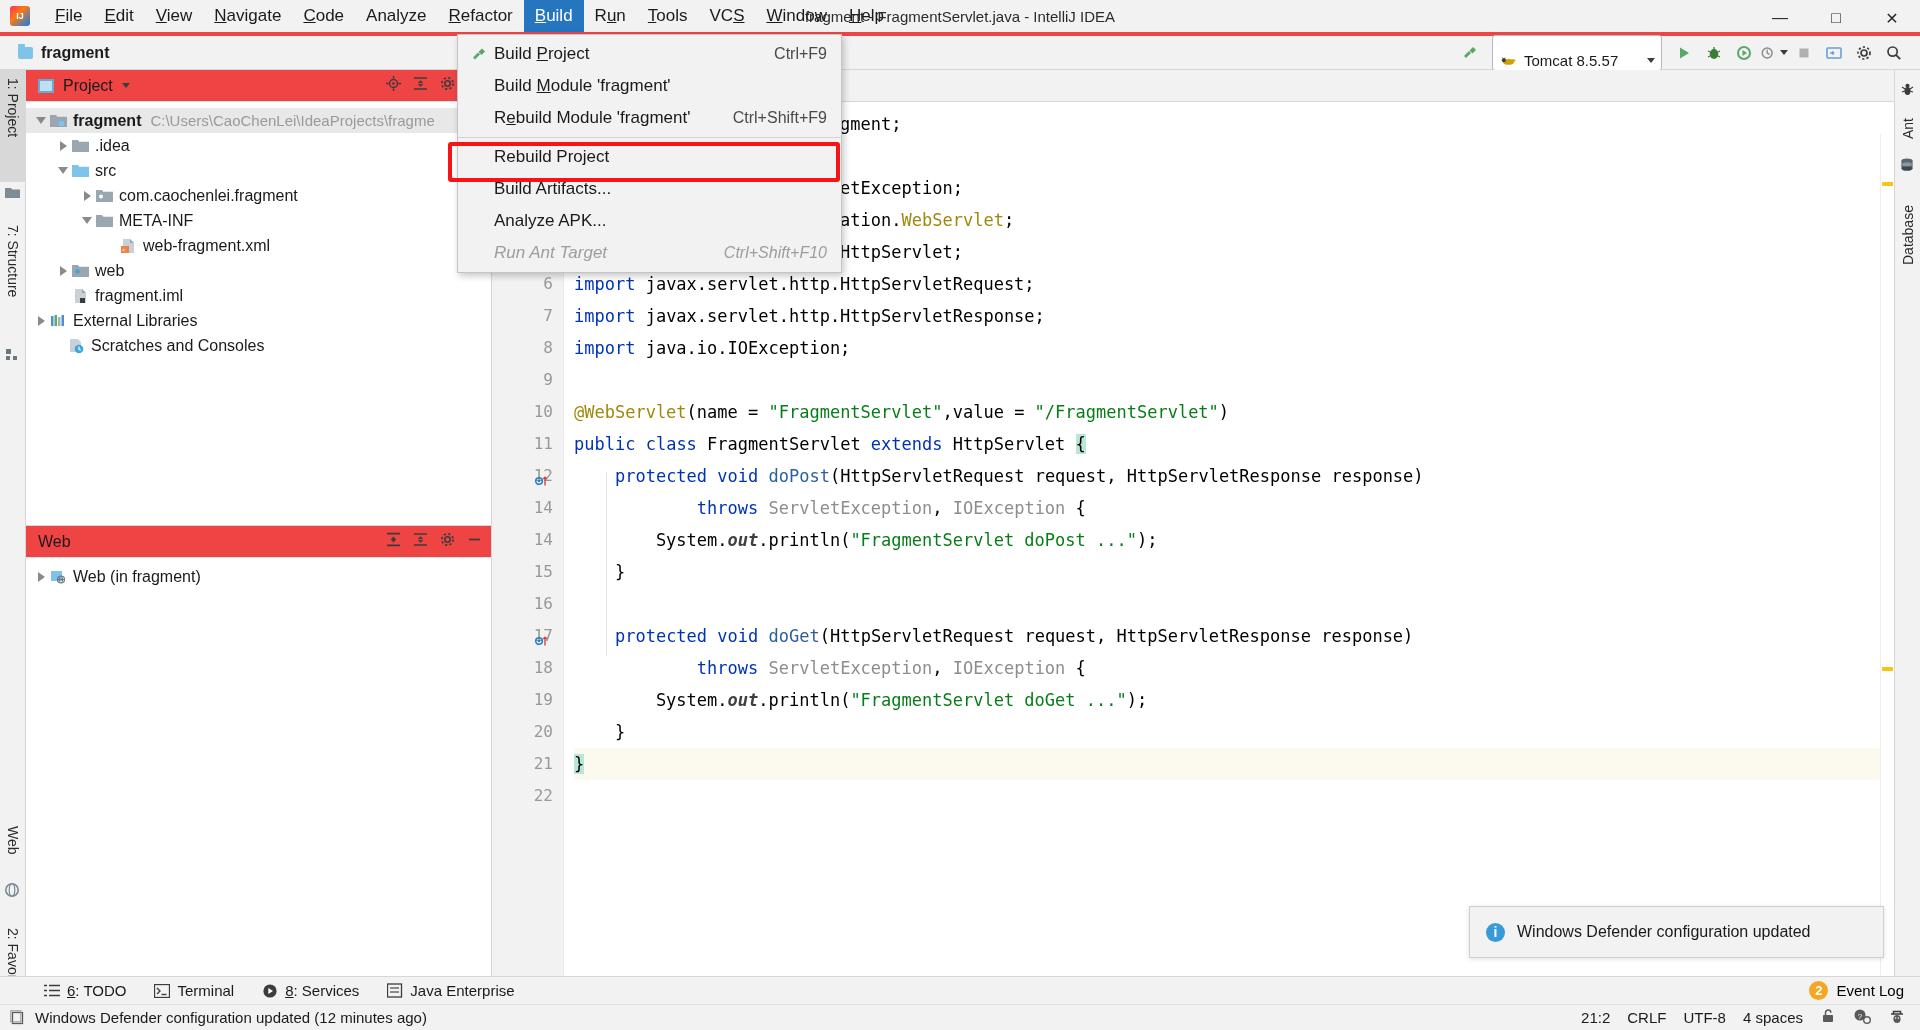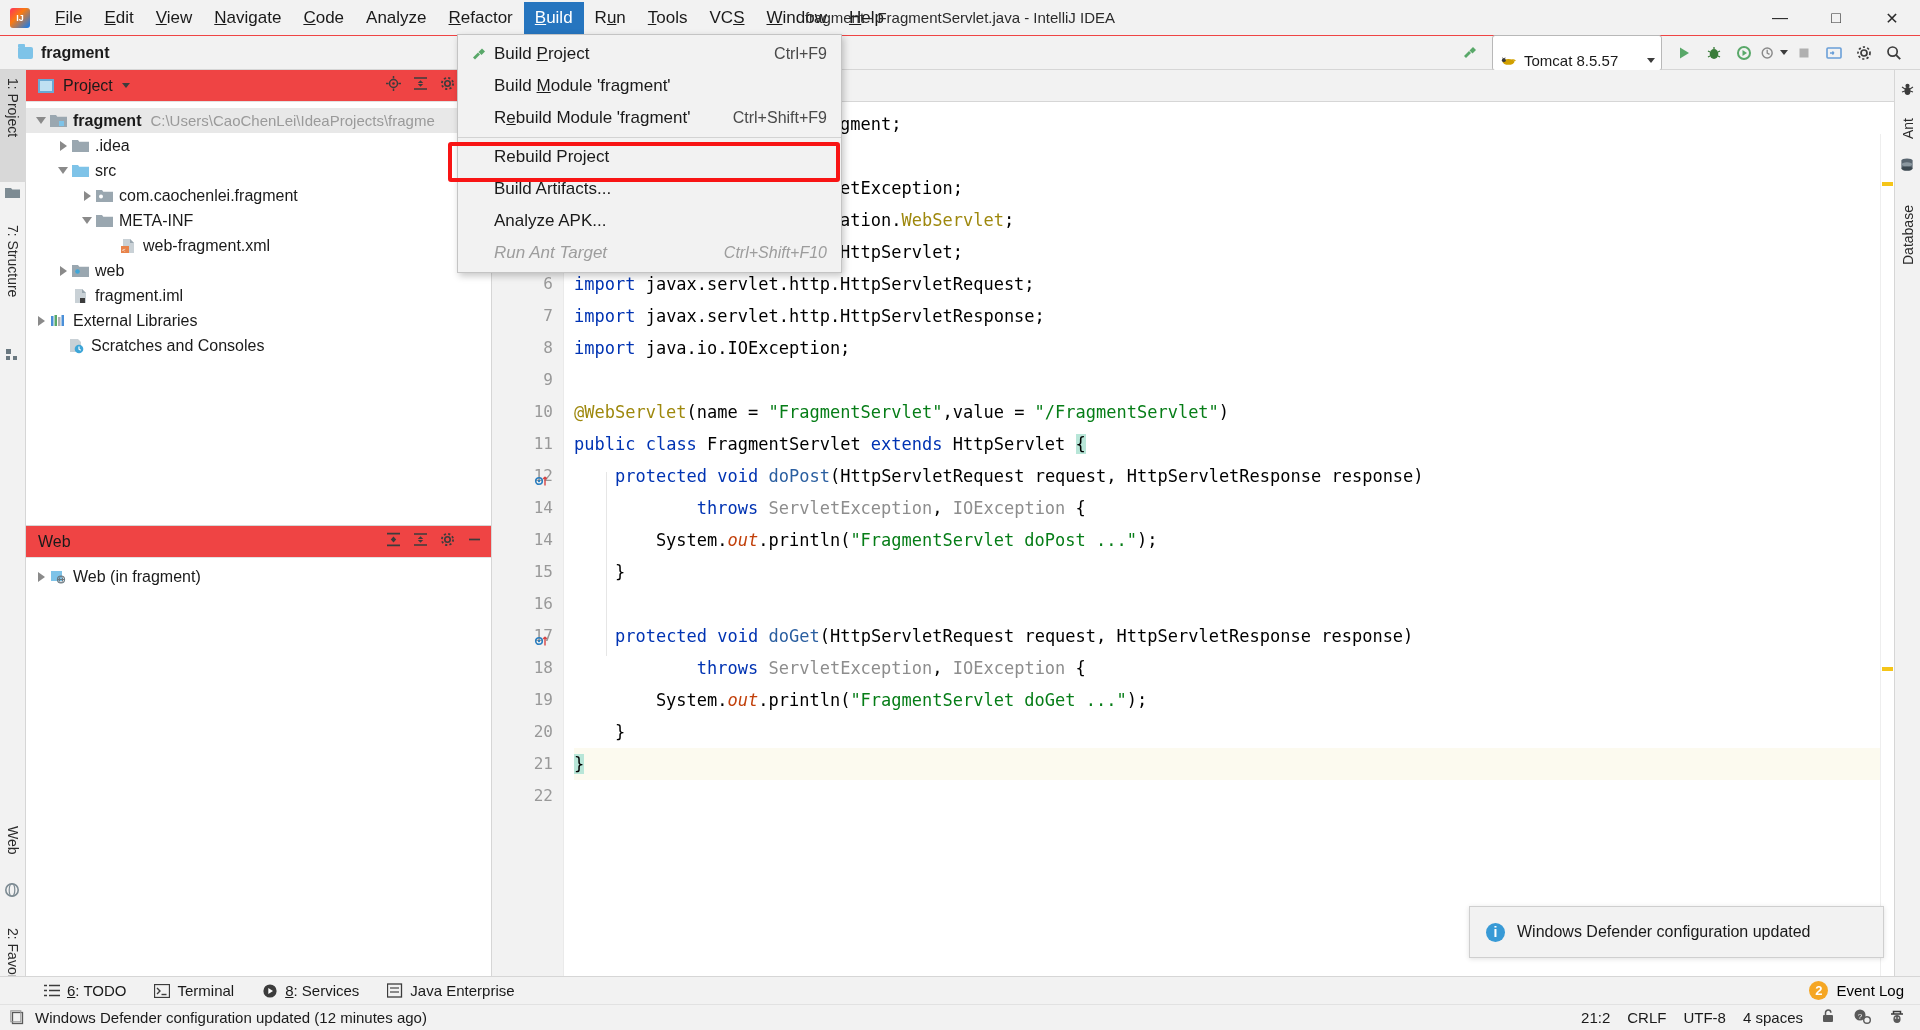--- a/index.html
+++ b/index.html
@@ -10,21 +10,21 @@
     background: #f2f2f2;
     overflow: hidden;
     -webkit-font-smoothing: antialiased;
   }
   #app { position: relative; width: 1920px; height: 1030px; background: #ffffff; }
 
   
   .titlebar {
     position: absolute; top: 0; left: 0; width: 1920px; height: 36px;
     background: #f2f2f2; display: flex; align-items: center;
-    border-bottom: 1px solid #ef4444;
+    border-bottom: 4px solid #ef4444;
   }
   .ij-logo {
     width: 20px; height: 20px; margin-left: 10px; border-radius: 3px;
     background: linear-gradient(135deg,#fe315d 0%,#f97a12 40%,#087cfa 100%);
     position: relative; flex: none;
   }
   .ij-logo::after {
     content: "IJ"; position: absolute; left: 0; top: 0; width: 100%; height: 100%;
     display: flex; align-items: center; justify-content: center;
     font-size: 9px; color: #fff; font-weight: bold;
@@ -145,21 +145,21 @@
   .code {
     flex: 1; padding: 6px 0 0 10px; font-family: "DejaVu Sans Mono", monospace;
     font-size: 17px; position: relative; overflow: hidden;
   }
   .cline { height: 32px; line-height: 32px; white-space: pre; }
   .cline.cur { background: #fcfaef; }
   .kw { color: #0033b3; }
   .str { color: #067d17; }
   .ann { color: #9e880d; }
   .fn { color: #2b5fa0; }
-  .fld { color: #c2410c; font-style: italic; }
+  .fld { color: #404040; font-style: italic; font-weight: bold; }
   .grey { color: #8d8d8d; }
   .hl-brace { background: #b8e6d8; }
   .vline { position: absolute; left: 0; top: 0; bottom: 0; width: 1px; background: #e6e6e6; }
 
   
   .markbar { position: absolute; right: 0; top: 32px; bottom: 0; width: 14px; background: #fff; border-left: 1px solid #eee; }
   .mk { position: absolute; right: 1px; width: 11px; height: 4px; }
 
   
   .dropdown {

